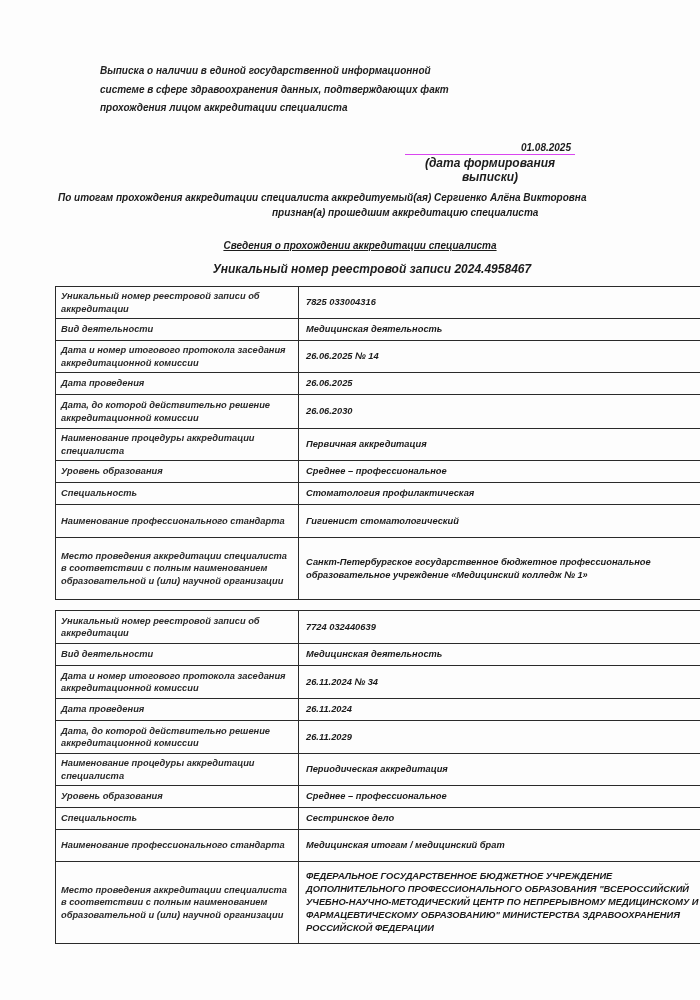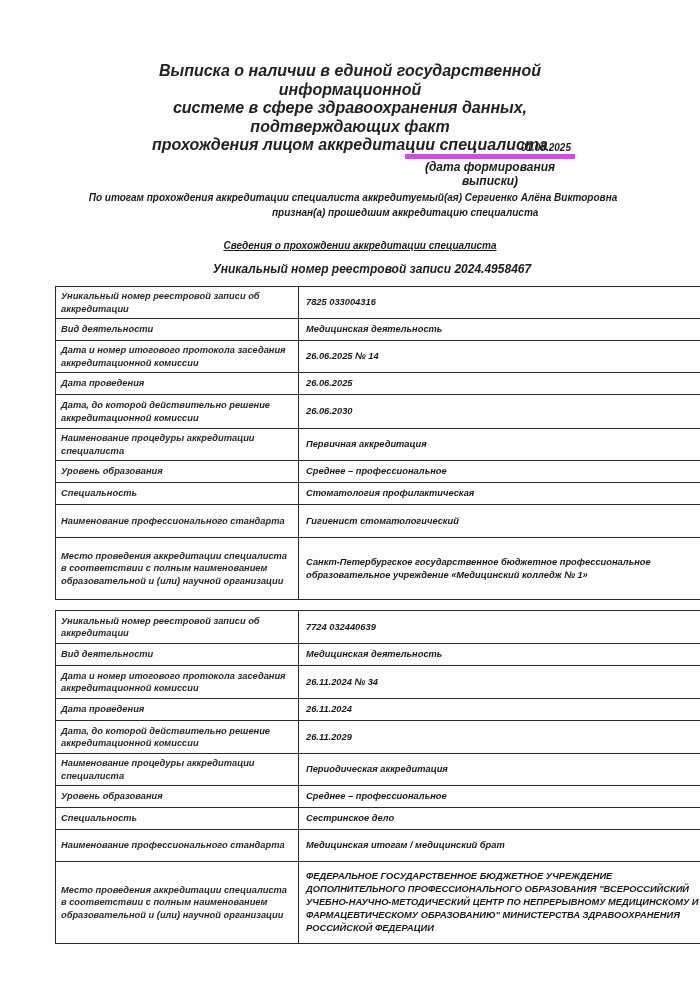--- a/index.html
+++ b/index.html
@@ -1,28 +1,28 @@
 <!DOCTYPE html>
 <html><head>
 <meta charset="utf-8">
 <style>
   html, body { margin:0; padding:0; }
   body {
     width:700px; height:1000px; background:#fdfdfd; position:relative; overflow:hidden;
     font-family:"Liberation Sans", sans-serif; color:#1c1c1c; font-style:italic;
   }
   .title {
-    position:absolute; left:100px; top:62px; width:500px; text-align:center;
-    font-size:16px; font-weight:bold; line-height:18.5px; color:#222;
+    position:absolute; left:100px; top:62px; width:500px; 
+    font-size:10px; font-weight:bold; line-height:18.5px; color:#222;
   }
   .date-block { position:absolute; left:405px; top:142px; width:170px; text-align:center; }
-  .date-val { font-size:10px; font-weight:bold; border-bottom:5px solid #d946ef; padding-bottom:1px; padding-left:40px; text-align:right; padding-right:4px; }
+  .date-val { font-size:10px; font-weight:bold; border-bottom:1px solid #d946ef; padding-bottom:1px; padding-left:40px; text-align:right; padding-right:4px; }
   .date-cap { font-size:12px; font-weight:bold; margin-top:1px; }
   .intro { position:absolute; left:58px; top:190px; width:590px; font-size:10px; font-weight:bold; line-height:15px; }
-  .intro .l1 { display:block;text-align:center; }
+  .intro .l1 { display:block; }
   .intro .l2 { display:block; padding-left:214px; }
   .sect { position:absolute; left:150px; top:240px; width:420px; text-align:center; font-size:10px; font-weight:bold; text-decoration:underline; }
   .regnum { position:absolute; left:162px; top:262px; width:420px; text-align:center; font-size:12px; font-weight:bold; }
   table.rec {
     position:absolute; left:55px; width:664px; border-collapse:collapse; table-layout:fixed;
     font-size:9.3px; font-weight:bold; line-height:12.5px;
   }
   table.rec td { border:1.3px solid #2a2a2a; padding:3px 4px 3px 5px; vertical-align:middle; }
   table.rec td.k { width:233px; color:#2a2a2a; }
   table.rec td.v { color:#1a1a1a; padding-left:7px; }

